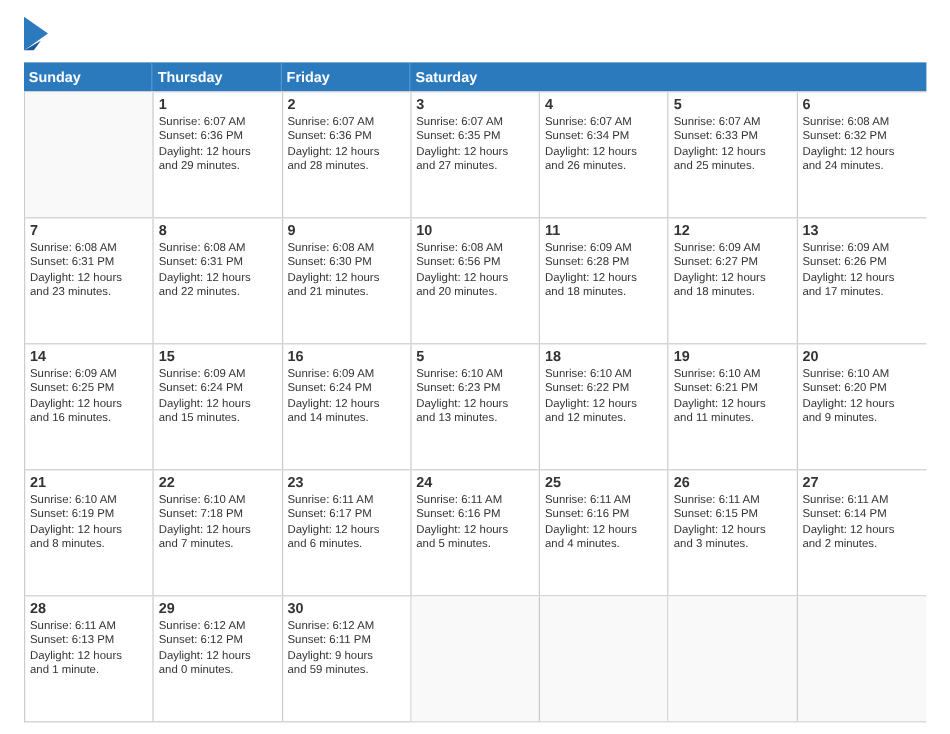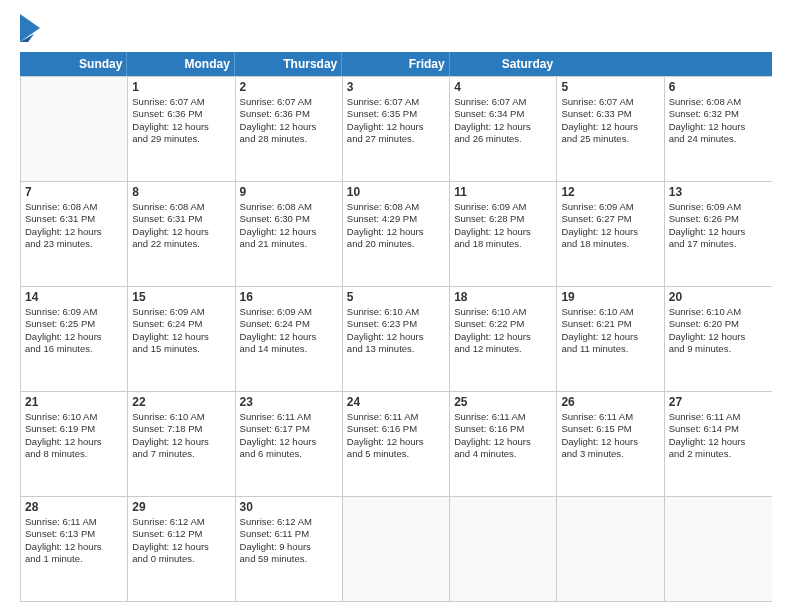--- a/index.html
+++ b/index.html
@@ -71,21 +71,21 @@
     .cal-header {
       display: grid;
       grid-template-columns: repeat(7, 1fr);
       background: #2a7abd;
     }
     .cal-header-cell {
       color: #fff;
       font-size: 12px;
       font-weight: bold;
       padding: 5px 4px;
-      text-align: right;
+      text-align: left;
       border-right: 1px solid #5599cc;
     }
     .cal-header-cell:last-child { border-right: none; }
     .cal-body {
       flex: 1;
       display: flex;
       flex-direction: column;
       border-left: 1px solid #ccc;
       border-bottom: 1px solid #ccc;
     }
@@ -136,21 +136,20 @@
     </div>
     <div class="title-block">
       <div class="month-title"></div>
       <div class="subtitle"></div>
     </div>
   </div>
 
   <div class="calendar">
     <div class="cal-header">
     <div class="cal-header-cell">Sunday</div>
-        <div class="cal-header-cell">Monday</div>
         <div class="cal-header-cell">Thursday</div>
         <div class="cal-header-cell">Friday</div>
         <div class="cal-header-cell">Saturday</div>
       </div>
     <div class="cal-body">
     <div class="cal-row">
           <div class="cal-cell empty"></div>
           <div class="cal-cell">
             <div class="day-num">1</div>
             <div class="cell-line">Sunrise: 6:07 AM</div>
@@ -212,21 +211,21 @@
           <div class="cal-cell">
             <div class="day-num">9</div>
             <div class="cell-line">Sunrise: 6:08 AM</div>
             <div class="cell-line">Sunset: 6:30 PM</div>
             <div class="cell-line">Daylight: 12 hours</div>
             <div class="cell-line">and 21 minutes.</div>
           </div>
           <div class="cal-cell">
             <div class="day-num">10</div>
             <div class="cell-line">Sunrise: 6:08 AM</div>
-            <div class="cell-line">Sunset: 4:29 PM</div>
+            <div class="cell-line">Sunset: 6:56 PM</div>
             <div class="cell-line">Daylight: 12 hours</div>
             <div class="cell-line">and 20 minutes.</div>
           </div>
           <div class="cal-cell">
             <div class="day-num">11</div>
             <div class="cell-line">Sunrise: 6:09 AM</div>
             <div class="cell-line">Sunset: 6:28 PM</div>
             <div class="cell-line">Daylight: 12 hours</div>
             <div class="cell-line">and 18 minutes.</div>
           </div>

